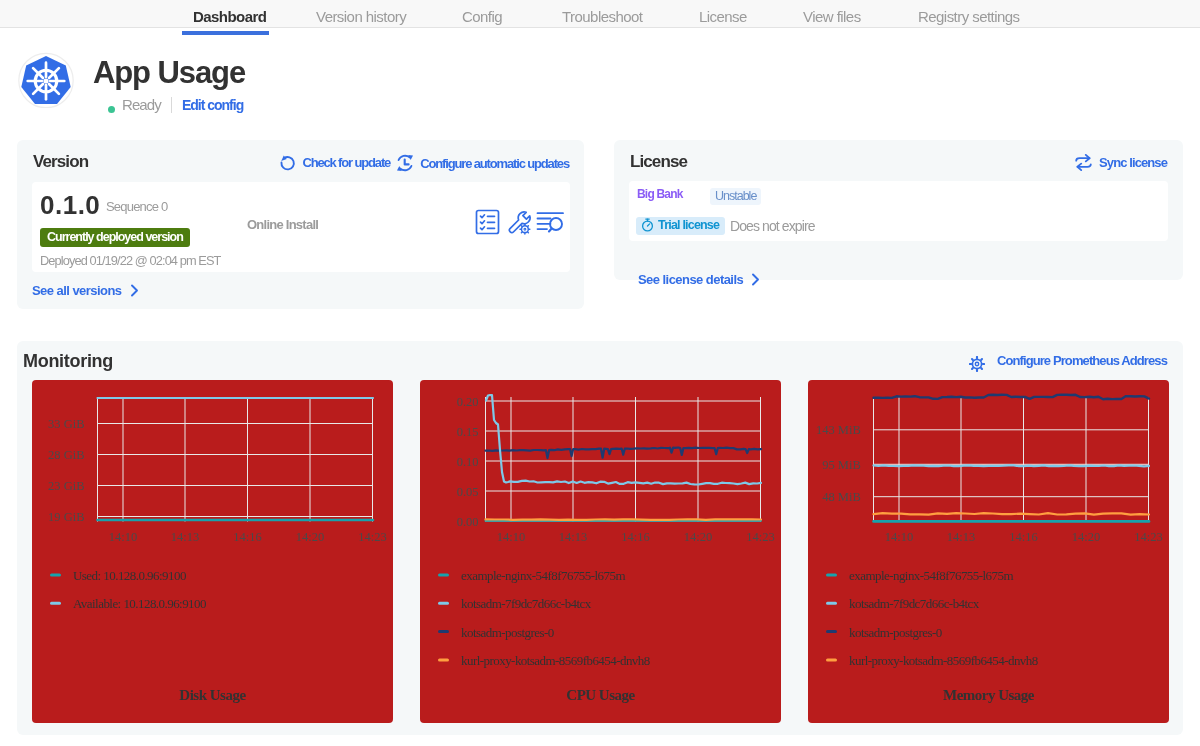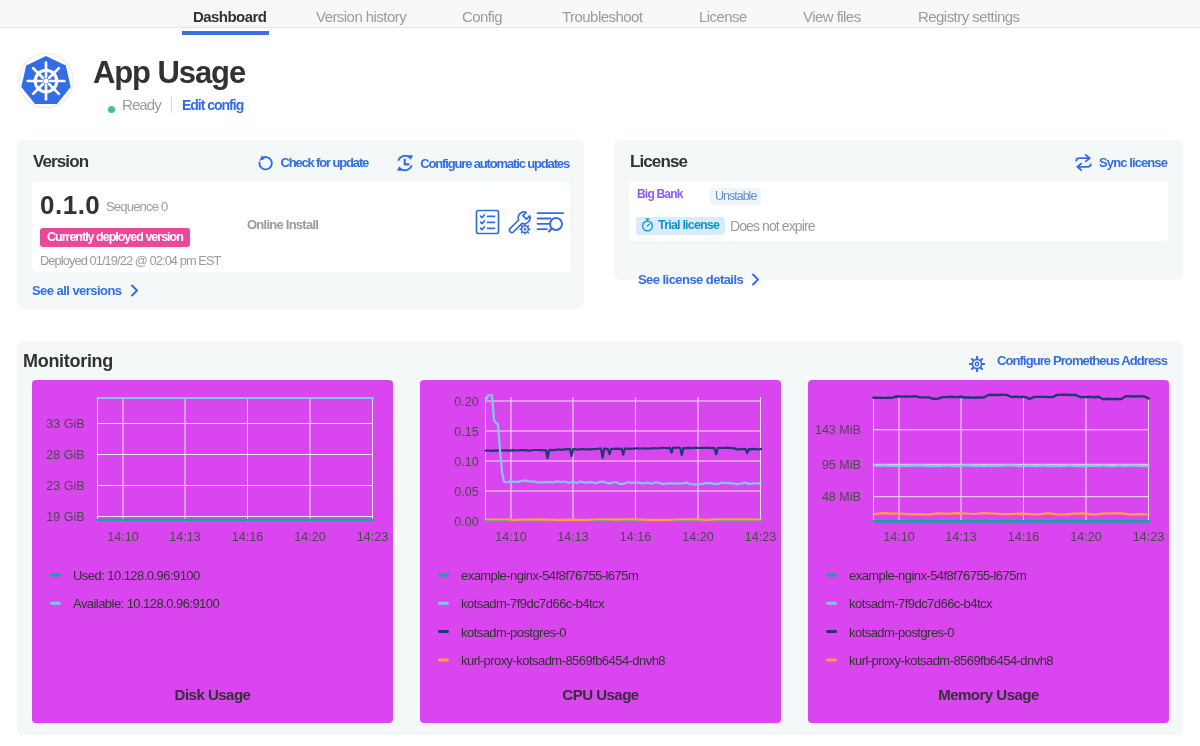--- a/index.html
+++ b/index.html
@@ -10,21 +10,21 @@
 .tab { position:absolute; top:8px; font-size:15px; color:#9b9b9b; letter-spacing:-0.55px; }
 .tab.active { color:#323232; font-weight:bold; }
 .underline { position:absolute; left:182px; top:31px; width:87px; height:4px; background:#3b70dd; }
 .card { position:absolute; background:#f5f8f9; border-radius:6px; }
 .whitebox { position:absolute; background:#ffffff; border-radius:4px; }
 .cardtitle { position:absolute; font-size:17px; font-weight:bold; color:#323232; letter-spacing:-0.9px; }
 .bluelink { position:absolute; font-size:13px; font-weight:bold; color:#326de6; white-space:nowrap; letter-spacing:-0.9px; }
 .bluelink svg { vertical-align:-4px; margin-right:6px; }
 .seelink { position:absolute; font-size:13px; font-weight:bold; color:#326de6; letter-spacing:-0.55px; }
 .seelink svg { vertical-align:-2px; margin-left:5px; }
-.chartcard { position:absolute; top:39px; width:361px; height:343px; background:#d946ef; border-radius:4px; }
+.chartcard { position:absolute; top:39px; width:361px; height:343px; background:#b91c1c; border-radius:4px;font-family:Liberation Serif, serif; }
 .chart { position:absolute; top:0; left:0; }
 </style>
 </head>
 <body>
 <div id="page">
 
 <div class="nav">
 <span class="tab active" style="left:193px">Dashboard</span>
 <span class="tab" style="left:316px">Version history</span>
 <span class="tab" style="left:462px">Config</span>
@@ -54,39 +54,39 @@
 <div class="abs" style="left:93px; top:55px; font-size:31px; font-weight:bold; color:#323232; letter-spacing:-1.1px;">App Usage</div>
 <div class="abs" style="left:108px; top:95px; height:18px; display:flex; align-items:flex-end;">
   <span style="width:7px; height:7px; border-radius:50%; background:#3bc493; margin-right:7px;"></span>
   <span style="font-size:15px; color:#9b9b9b; letter-spacing:-0.9px;">Ready</span>
   <span style="width:1px; height:16px; background:#d9d9d9; margin:0 10px;"></span>
   <span style="font-size:14px; font-weight:bold; color:#326de6; letter-spacing:-1.0px;margin-top:27px;">Edit config</span>
 </div>
 
 <div class="card" style="left:17px; top:140px; width:567px; height:169px;">
   <div class="cardtitle" style="left:16px; top:12px;">Version</div>
-  <div class="bluelink" style="right:15px; top:14px; display:flex; gap:28px; letter-spacing:-1.15px;justify-content:flex-end;">
+  <div class="bluelink" style="right:15px; top:14px; display:flex; gap:6px; letter-spacing:-1.15px;justify-content:flex-end;">
     <span><svg width="17" height="17" viewBox="0 0 17 17">
 <g transform="rotate(-24 8.5 8.8)">
 <path d="M7.4 3.1 A6.2 6.2 0 1 1 3.1 6.1" fill="none" stroke="#326de6" stroke-width="1.9" stroke-linecap="round"></path>
 <polygon points="8.6,0.9 8.9,5.6 3.4,3.9" fill="#326de6" transform="rotate(-12 6.5 3.3)"></polygon>
 </g>
 </svg>Check for update</span>
     <span><svg width="18" height="18" viewBox="0 0 18 18">
 <path d="M2.6 6.0 A7 7 0 0 1 13.6 3.4" fill="none" stroke="#326de6" stroke-width="1.9" stroke-linecap="round"></path>
 <polygon points="12.1,1.0 17.0,1.6 14.7,6.0" fill="#326de6"></polygon>
 <path d="M15.4 12.0 A7 7 0 0 1 4.4 14.6" fill="none" stroke="#326de6" stroke-width="1.9" stroke-linecap="round"></path>
 <polygon points="5.9,17.0 1.0,16.4 3.3,12.0" fill="#326de6"></polygon>
 <path d="M8.7 5.6 L8.7 10.4 L12.6 10.4" fill="none" stroke="#326de6" stroke-width="2.1" stroke-linecap="round" stroke-linejoin="round"></path>
 </svg>Configure automatic updates</span>
   </div>
   <div class="whitebox" style="left:15px; top:42px; width:538px; height:90px;">
     <span class="abs" style="left:8px; top:8px; font-size:26px; font-weight:bold; color:#323232; letter-spacing:0.5px;">0.1.0</span>
     <span class="abs" style="left:74px; top:17px; font-size:13px; color:#9b9b9b; letter-spacing:-0.8px;">Sequence 0</span>
-    <span class="abs" style="left:8px; top:46px; height:19px; background:#ec4899; border-radius:3px; color:#ffffff; font-size:12.5px; font-weight:bold; line-height:19px; letter-spacing:-1.0px; padding:0 7px;">Currently deployed version</span>
+    <span class="abs" style="left:8px; top:46px; height:19px; background:#4d7c0f; border-radius:3px; color:#ffffff; font-size:12.5px; font-weight:bold; line-height:19px; letter-spacing:-1.0px; padding:0 7px;">Currently deployed version</span>
     <span class="abs" style="left:8px; top:71px; font-size:12.8px; font-weight:normal; color:#9b9b9b; letter-spacing:-0.9px;">Deployed 01/19/22 @ 02:04 pm EST</span>
     <span class="abs" style="left:215px; top:35px; font-size:13px; font-weight:bold; color:#9b9b9b; letter-spacing:-0.75px;">Online Install</span>
     <span class="abs" style="left:443px; top:27px;"><svg width="25" height="26" viewBox="0 0 25 26" fill="none" stroke="#326de6" stroke-width="1.7">
 <rect x="1.5" y="1.5" width="22" height="23" rx="2"></rect>
 <path d="M5.5 7.2 L7 8.7 L9.5 5.8" stroke-linecap="round" stroke-linejoin="round"></path>
 <line x1="12.5" y1="7.3" x2="19.5" y2="7.3" stroke-linecap="round"></line>
 <path d="M5.5 13.2 L7 14.7 L9.5 11.8" stroke-linecap="round" stroke-linejoin="round"></path>
 <line x1="12.5" y1="13.3" x2="19.5" y2="13.3" stroke-linecap="round"></line>
 <path d="M5.5 19.2 L7 20.7 L9.5 17.8" stroke-linecap="round" stroke-linejoin="round"></path>
 <line x1="12.5" y1="19.3" x2="19.5" y2="19.3" stroke-linecap="round"></line>

